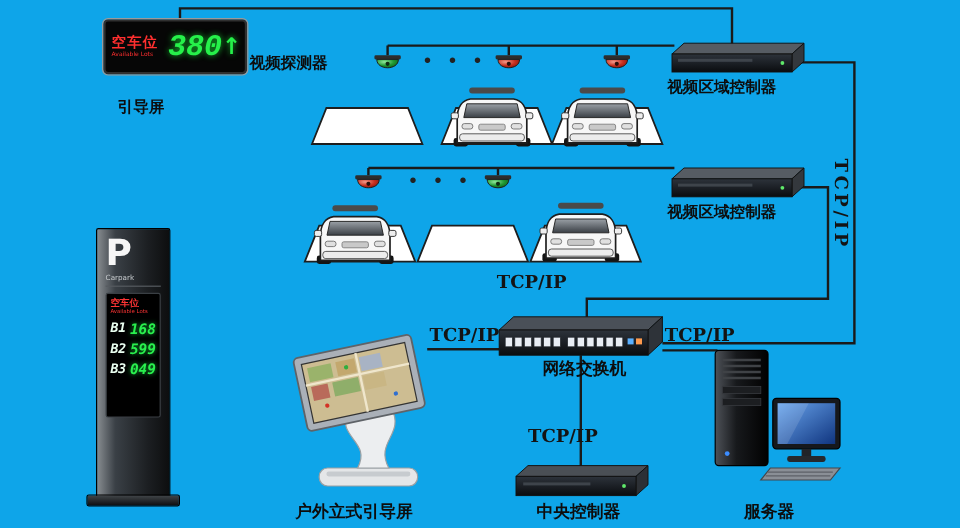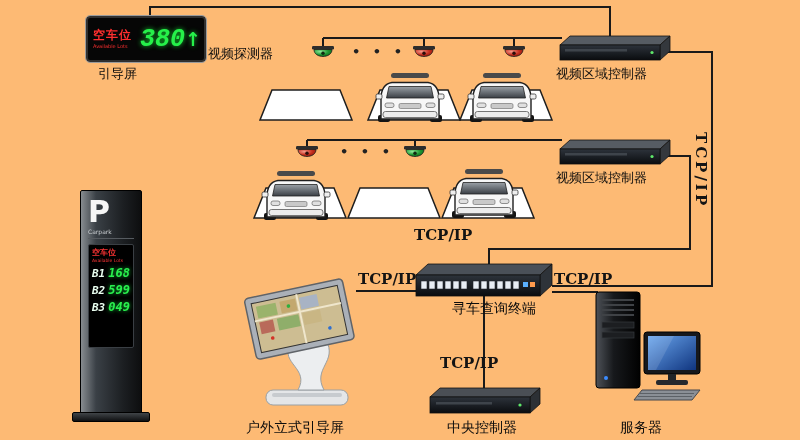--- a/index.html
+++ b/index.html
@@ -1,19 +1,19 @@
 <!DOCTYPE html>
 <html><head>
 <meta charset="utf-8">
 <style>
   *{margin:0;padding:0;box-sizing:border-box}
   html,body{width:800px;height:440px;background:#fff;font-family:"DejaVu Sans",sans-serif;overflow:hidden}
-  .canvas{position:relative;width:800px;height:440px;background:#fdba74}
+  .canvas{position:relative;width:800px;height:440px;background:#0ea5e9}
   .wires{position:absolute;left:0;top:0}
-  .lbl{position:absolute;font-weight:normal;font-size:13px;color:#0d0d0d;white-space:nowrap;line-height:1.2}
+  .lbl{position:absolute;font-weight:bold;font-size:13px;color:#0d0d0d;white-space:nowrap;line-height:1.2}
   .lbl-lg{font-size:14px}
   .tcpip{position:absolute;font-family:"DejaVu Serif",serif;font-weight:bold;font-size:15px;color:#141414;white-space:nowrap}
   .tcpip-v{writing-mode:vertical-rl;letter-spacing:3px}
   .dots{position:absolute;font-weight:bold;font-size:13px;letter-spacing:4px;color:#222}
 
   
   .led-panel{position:absolute;left:86px;top:16px;width:120px;height:46px;background:#060606;border:2px solid #303030;outline:1px solid #9a9a9a;border-radius:4px;display:flex;align-items:center;padding:2px 5px;gap:5px}
   .led-left{display:flex;flex-direction:column;justify-content:center;min-width:42px}
   .led-cn{color:#ff2f2f;font-size:12px;font-weight:bold;letter-spacing:1px;line-height:1.1}
   .led-en{color:#ff2f2f;font-size:5px;line-height:1.2;white-space:nowrap}
@@ -21,21 +21,21 @@
   .led-value{color:#26f04a;font-size:25px;font-weight:bold;font-style:italic;font-family:Liberation Mono, monospace;line-height:1;text-shadow:0 0 5px #14c02e}
   .led-arrow{color:#26f04a;font-size:19px;font-weight:bold;line-height:1;text-shadow:0 0 5px #14c02e}
 
   
   .pillar{position:absolute;left:80px;top:190px;width:62px;height:226px;background:linear-gradient(90deg,#878c90,#3a4046 25%,#1c1f22 70%,#0d0e0f);border:1px solid #000;border-radius:2px;padding:6px 7px}
   .pillar-p{color:#f6f6f6;font-size:30px;font-weight:bold;line-height:1}
   .pillar-brand{color:#c9cdd0;font-size:6px;border-bottom:1px solid #565b60;padding-bottom:3px;margin-top:1px}
   .pillar-screen{margin-top:5px;background:#000;border:1px solid #3a3f44;border-radius:2px;padding:3px 3px;height:104px}
   .pillar-tcn{color:#ff3434;font-size:8px;font-weight:bold;line-height:1.2}
   .pillar-ten{color:#ff3434;font-size:4.5px;line-height:1.2;margin-bottom:4px;white-space:nowrap}
-  .pillar-row{display:flex;align-items:center;gap:3px;font-family:"DejaVu Sans Mono",monospace;font-weight:bold;font-style:italic;margin-bottom:4px}
+  .pillar-row{display:flex;align-items:flex-end;gap:3px;font-family:"DejaVu Sans Mono",monospace;font-weight:bold;font-style:italic;margin-bottom:4px}
   .pillar-zone{color:#eafff0;font-size:11px}
   .pillar-count{color:#2af04e;font-size:12px;line-height:1;text-shadow:0 0 4px #0fae32}
   .pillar-base{position:absolute;left:72px;top:412px;width:78px;height:10px;background:linear-gradient(#404448,#0f1012);border:1px solid #000;border-radius:2px}
 </style>
 </head>
 <body>
 
 <div class="canvas">
 
   <svg class="wires" width="800" height="440" viewBox="0 0 800 440" xmlns="http://www.w3.org/2000/svg" xmlns:xlink="http://www.w3.org/1999/xlink">
@@ -243,25 +243,25 @@
         <span class="pillar-zone">B3</span>
         <span class="pillar-count">049</span>
       </div>
     </div>
   </div>
   <div class="pillar-base"></div>
 
   <div class="dots" style="left:352px;top:44px">• • •</div>
   <div class="dots" style="left:340px;top:144px">• • •</div>
 
-  <div class="lbl" style="left:98px;top:66px">引导屏</div>
+  <div class="lbl" style="left:98px;top:82px">引导屏</div>
   <div class="lbl" style="left:208px;top:46px">视频探测器</div>
   <div class="lbl" style="left:556px;top:66px">视频区域控制器</div>
   <div class="lbl" style="left:556px;top:170px">视频区域控制器</div>
-  <div class="lbl lbl-lg" style="left:452px;top:300px">寻车查询终端</div>
+  <div class="lbl lbl-lg" style="left:452px;top:300px">网络交换机</div>
   <div class="lbl lbl-lg" style="left:246px;top:419px">户外立式引导屏</div>
   <div class="lbl lbl-lg" style="left:447px;top:419px">中央控制器</div>
   <div class="lbl lbl-lg" style="left:620px;top:419px">服务器</div>
 
   <div class="tcpip tcpip-v" style="left:692px;top:132px">TCP/IP</div>
   <div class="tcpip" style="left:414px;top:226px">TCP/IP</div>
   <div class="tcpip" style="left:358px;top:270px">TCP/IP</div>
   <div class="tcpip" style="left:554px;top:270px">TCP/IP</div>
   <div class="tcpip" style="left:440px;top:354px">TCP/IP</div>
 

